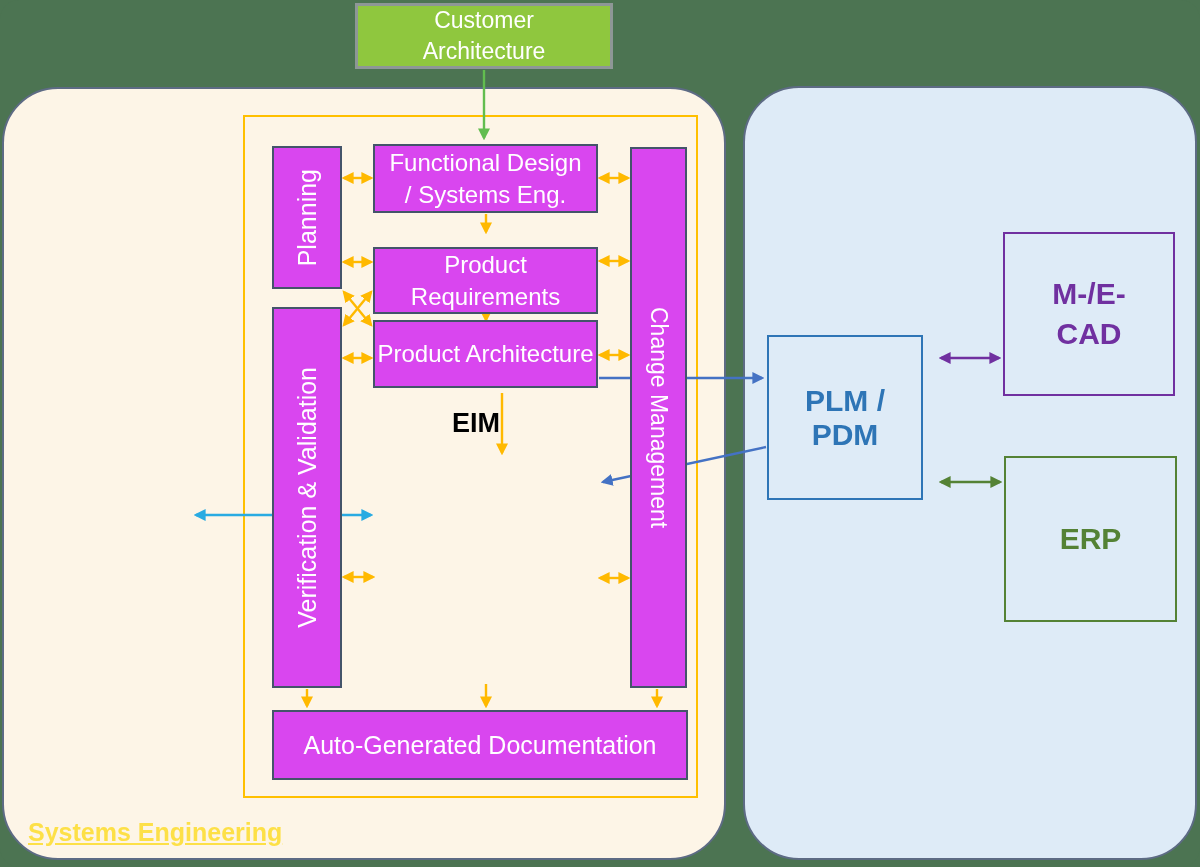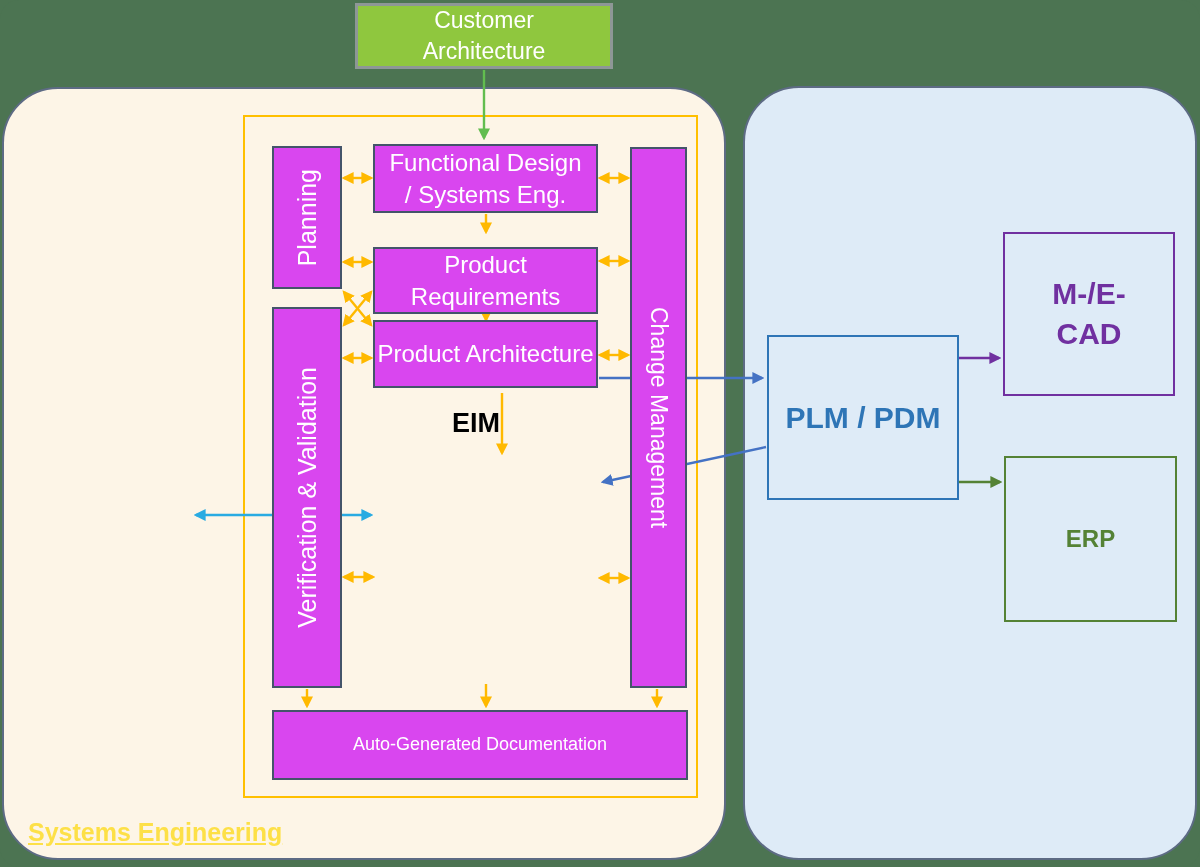--- a/index.html
+++ b/index.html
@@ -25,45 +25,45 @@
   }
   .vspan-up{writing-mode:vertical-rl;transform:rotate(180deg);}
   .vspan-down{writing-mode:vertical-rl;}
   #node-planning{left:272px;top:146px;width:70px;height:143px;font-size:25px;}
   #node-vv{left:272px;top:307px;width:70px;height:381px;font-size:25px;}
   #node-cm{left:630px;top:147px;width:57px;height:541px;font-size:23px;}
   #node-fd{left:373px;top:144px;width:225px;height:69px;}
   #node-pr{left:373px;top:236px;width:225px;height:67px;margin-top:11px;}
   #node-pa{left:373px;top:320px;width:225px;height:68px;}
   #node-dsd{left:375px;top:458px;width:223px;height:225px;}
-  #node-agd{left:272px;top:710px;width:416px;height:70px;font-size:18px;}
+  #node-agd{left:272px;top:710px;width:416px;height:70px;font-size:25px;}
   #node-custreq{
     left:355px;top:3px;width:258px;height:66px;z-index:4;
     background:#8FC73E;border:3px solid #8E9796;color:#FFFFFF;
     font-size:23px;line-height:1.35;
   }
   #node-sim{
     left:21px;top:431px;width:172px;height:166px;
     background:#FDF5E7;border:2px solid #29ABE2;color:#1FA3DD;
     font-size:28px;font-weight:700;
   }
   #node-plm{
-    left:767px;top:335px;width:192px;height:165px;
+    left:767px;top:335px;width:156px;height:165px;
     background:#DEEBF7;border:2px solid #2E75B6;color:#2E75B6;
     font-size:30px;font-weight:700;justify-content:center;
   }
   #node-mecad{
     left:1003px;top:232px;width:172px;height:164px;
     background:#DEEBF7;border:2px solid #7030A0;color:#7030A0;
     font-size:30px;font-weight:700;line-height:1.35;
   }
   #node-erp{
     left:1004px;top:456px;width:173px;height:166px;
     background:#DEEBF7;border:2px solid #548235;color:#548235;
-    font-size:24px;font-weight:700;
+    font-size:30px;font-weight:700;
   }
   #eim-label{
     position:absolute;left:425px;top:408px;width:75px;z-index:4;
     color:#000000;font-size:27px;font-weight:700;text-align:right;
   }
   .panel-label{
     position:absolute;z-index:5;color:#fde047;font-size:25px;font-weight:700;text-decoration:underline;
   }
   #label-se{left:28px;top:818px;}
   #label-gdm{left:743px;top:824px;width:435px;text-align:right;}

